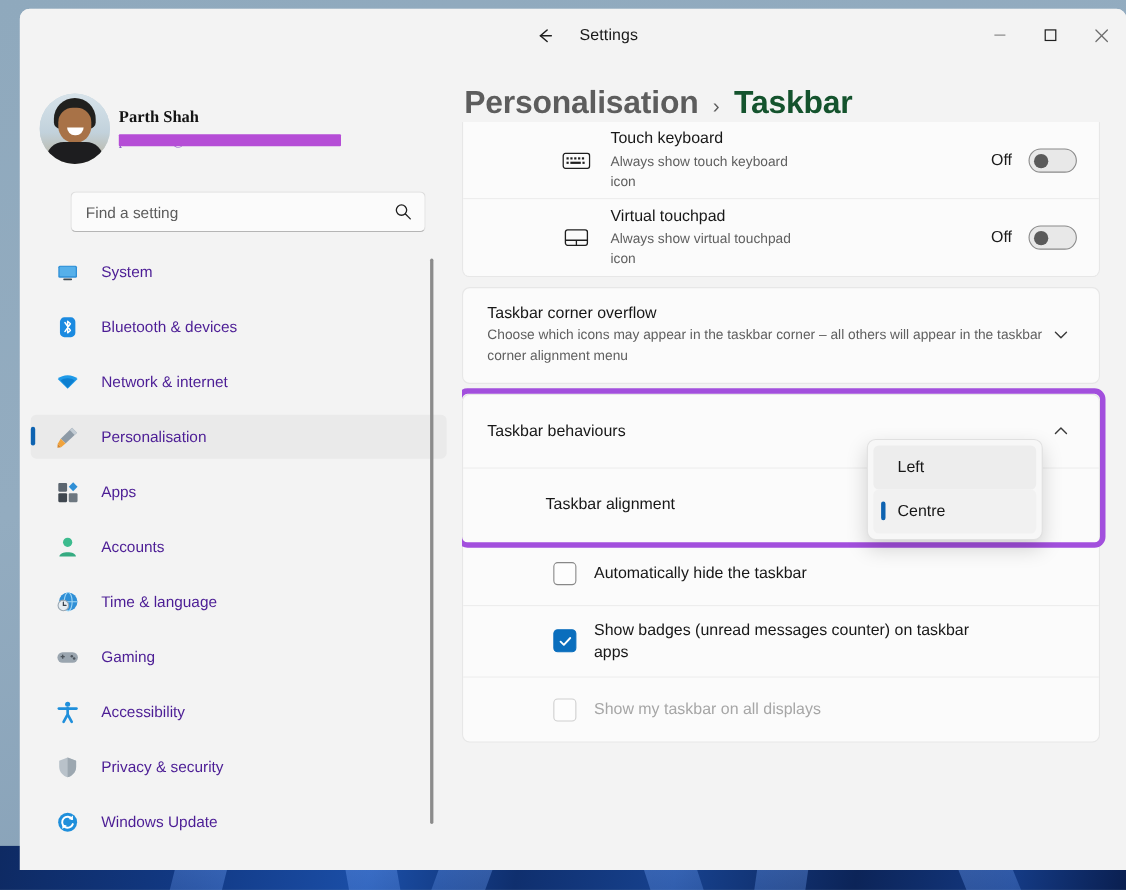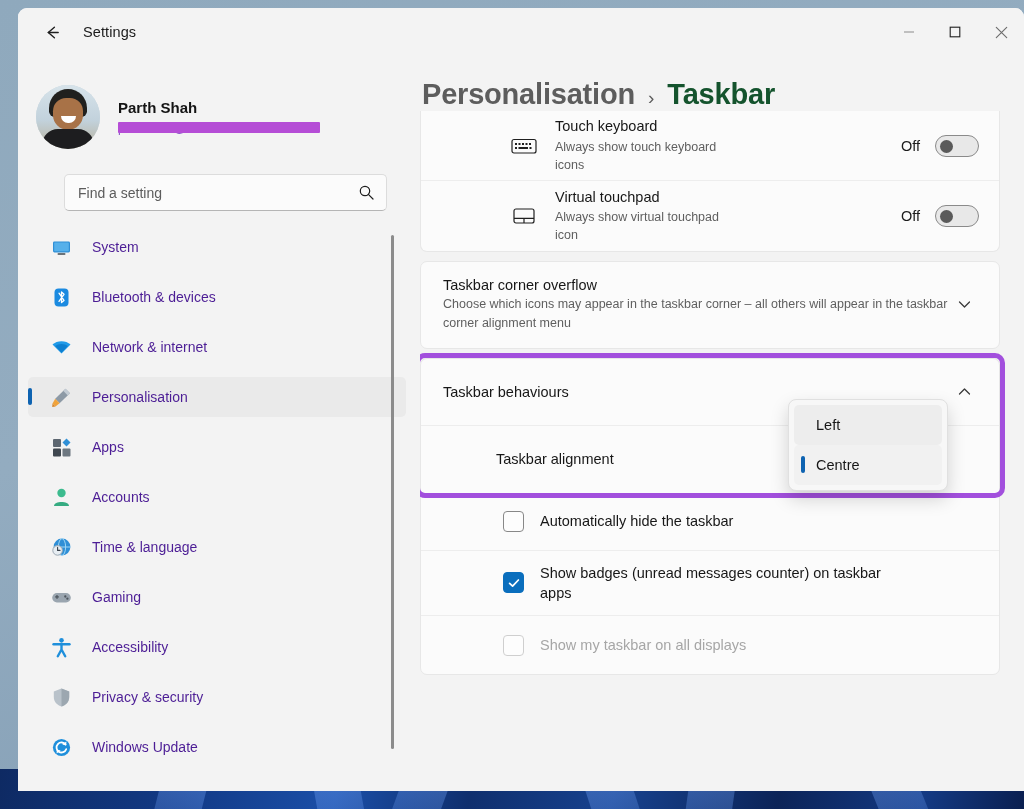--- a/index.html
+++ b/index.html
@@ -29,21 +29,21 @@
     width: 1006px; height: 783px;
     background: #f3f3f3;
     border-top-left-radius: 9px; border-top-right-radius: 9px;
     overflow: hidden;
     display: flex; flex-direction: column;
   }
 
   
   #titlebar {
     height: 48px; flex: none; position: relative;
-    background: #f3f3f3; display: flex; align-items: center;
+    background: #f3f3f3; display: flex; align-items: center; justify-content: center;
   }
   #back-btn {
     width: 34px; height: 34px; margin-left: 17px;
     display: flex; align-items: center; justify-content: center;
     border-radius: 5px; cursor: pointer;
   }
   #app-title {
     margin-left: 14px; font-size: 14.5px; color: #1a1a1a; letter-spacing: .1px;
   }
   #win-controls {
@@ -68,21 +68,21 @@
   #avatar {
     width: 64px; height: 64px; border-radius: 50%;
     overflow: hidden; flex: none;
     background: #c7d5dd; position: relative;
   }
   #avatar .sky { position:absolute; inset:0; background: linear-gradient(180deg,#d7e3ea 0%,#c2d2dc 55%,#b9b09a 100%); }
   #avatar .hair { position:absolute; left:13px; top:4px; width:38px; height:28px; background:#20201e; border-radius:20px 20px 6px 6px; }
   #avatar .face { position:absolute; left:17px; top:13px; width:30px; height:32px; background:#a87247; border-radius:14px 14px 16px 16px; }
   #avatar .smile { position:absolute; left:25px; top:31px; width:15px; height:7px; background:#fff; border-radius:0 0 9px 9px; }
   #avatar .body { position:absolute; left:6px; bottom:0; width:52px; height:20px; background:#1d1d1f; border-radius:16px 16px 0 0; }
-  #profile-text { margin-left: 18px; }
+  #profile-text { margin-left: 8px; font-family: Liberation Serif, serif; }
   #profile-name { font-size: 15px; font-weight: 700; color: #141414; }
   #profile-email-wrap { position: relative; margin-top: 5px; height: 15px; width: 202px; }
   #profile-email {
     font-size: 12.5px; color: #8a54c8; white-space: nowrap;
   }
   #email-redaction {
     position: absolute; left: 0; top: 1px; width: 202px; height: 11px;
     background: #b54dd6; border-radius: 1px;
   }
 
@@ -452,21 +452,21 @@
                 <rect x="11" y="7" width="2" height="2" fill="#1f1f1f"></rect>
                   <rect x="14.5" y="7" width="2" height="2" fill="#1f1f1f"></rect>
                 <rect x="18" y="7" width="2" height="2" fill="#1f1f1f"></rect>
                 <rect x="4" y="11" width="2" height="2" fill="#1f1f1f"></rect>
                   <rect x="7.5" y="11" width="9.5" height="2" fill="#1f1f1f"></rect>
                 <rect x="18.5" y="11" width="2" height="2" fill="#1f1f1f"></rect>
               </svg>
             </div>
             <div class="row-texts">
               <div class="row-title">Touch keyboard</div>
-              <div class="row-sub">Always show touch keyboard icons</div>
+              <div class="row-sub">Always show touch keyboard icon</div>
             </div>
             <div class="row-right">
               <div class="toggle-label">Off</div>
               <div class="toggle">
                   <div class="knob"></div>
                 </div>
             </div>
           </div>
 
           <div class="row">

